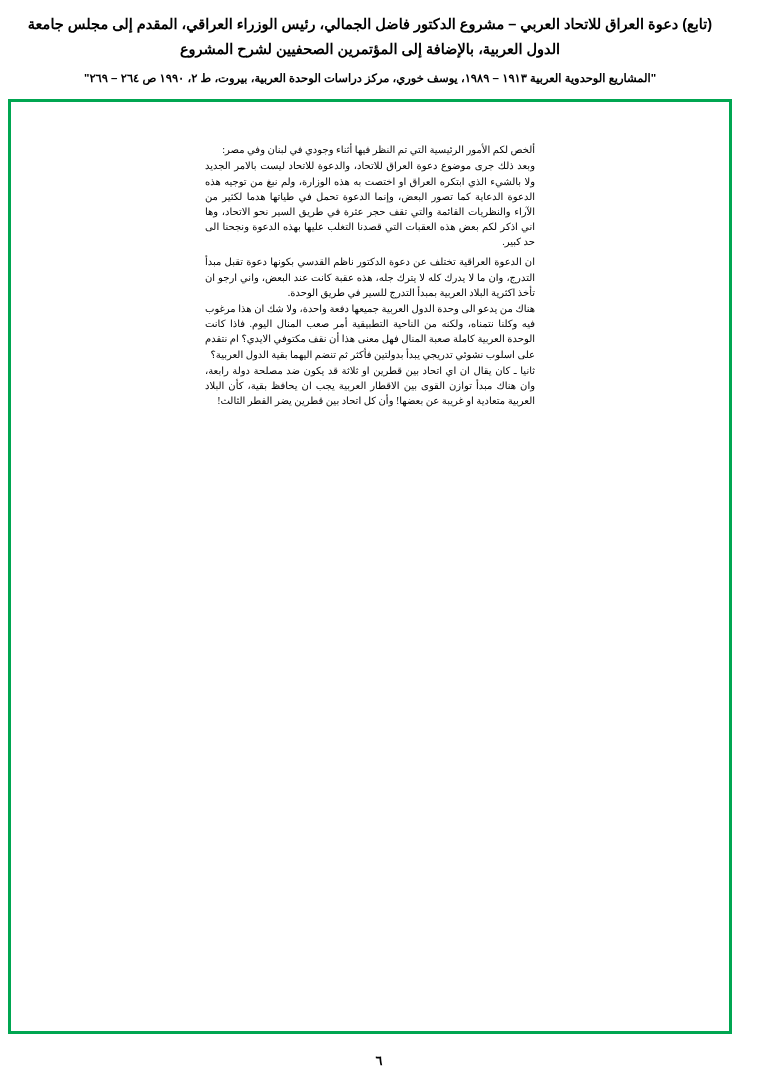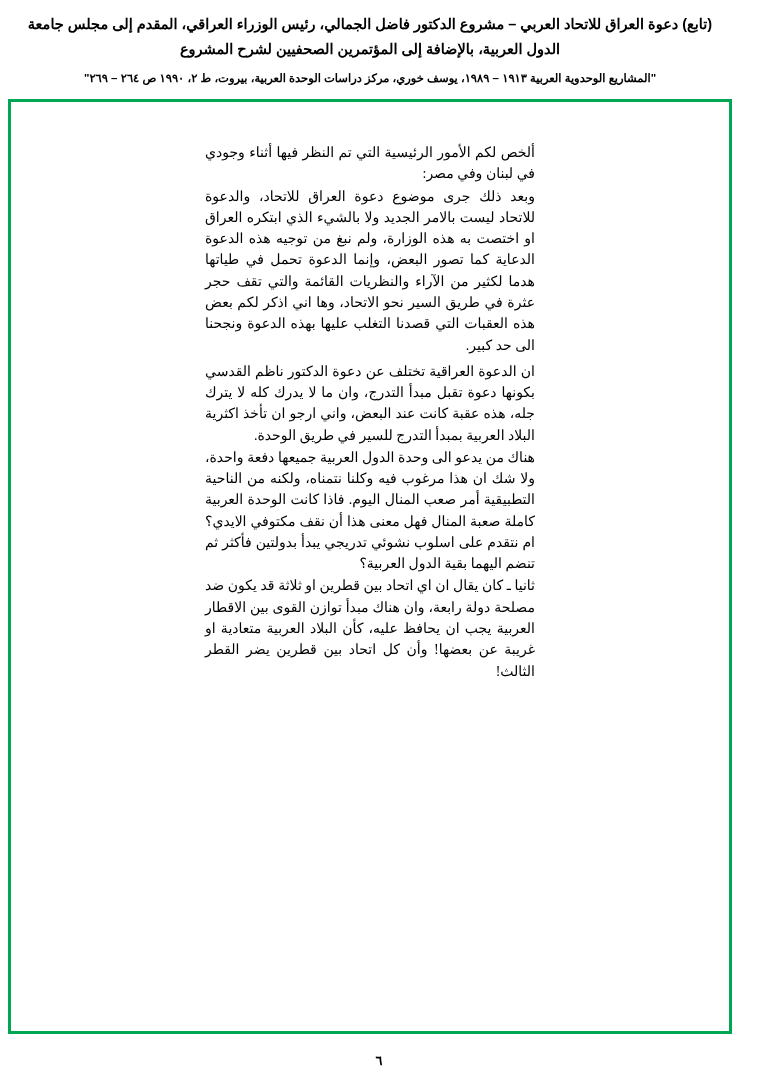--- a/index.html
+++ b/index.html
@@ -49,21 +49,21 @@
     padding: 40px 60px 20px 60px;
     position: relative;
   }
   .body-col {
     width: 330px;
     margin: 0 auto;
     direction: rtl;
   }
   .para {
     font-family: "Liberation Serif", serif;
-    font-size: 14px;
+    font-size: 10px;
     line-height: 1.52;
     text-align: justify;
     text-justify: inter-word;
     margin: 0 0 5px 0;
   }
   .para.tight {
     margin-bottom: 1px;
   }
   .footer {
     position: absolute;
@@ -85,19 +85,19 @@
     <h1 class="header-title">(تابع) دعوة العراق للاتحاد العربي – مشروع الدكتور فاضل الجمالي، رئيس الوزراء العراقي، المقدم إلى مجلس جامعة الدول العربية، بالإضافة إلى المؤتمرين الصحفيين لشرح المشروع</h1>
     <p class="header-source">"المشاريع الوحدوية العربية ١٩١٣ – ١٩٨٩، يوسف خوري، مركز دراسات الوحدة العربية، بيروت، ط ٢، ١٩٩٠ ص ٢٦٤ – ٢٦٩"</p>
   </div>
 
   <div class="frame">
     <div class="body-col">
       <p class="para tight">ألخص لكم الأمور الرئيسية التي تم النظر فيها أثناء وجودي في لبنان وفي مصر:</p>
       <p class="para">وبعد ذلك جرى موضوع دعوة العراق للاتحاد، والدعوة للاتحاد ليست بالامر الجديد ولا بالشيء الذي ابتكره العراق او اختصت به هذه الوزارة، ولم نبغ من توجيه هذه الدعوة الدعاية كما تصور البعض، وإنما الدعوة تحمل في طياتها هدما لكثير من الآراء والنظريات القائمة والتي تقف حجر عثرة في طريق السير نحو الاتحاد، وها اني اذكر لكم بعض هذه العقبات التي قصدنا التغلب عليها بهذه الدعوة ونجحنا الى حد كبير.</p>
       <p class="para tight">ان الدعوة العراقية تختلف عن دعوة الدكتور ناظم القدسي بكونها دعوة تقبل مبدأ التدرج، وان ما لا يدرك كله لا يترك جله، هذه عقبة كانت عند البعض، واني ارجو ان تأخذ اكثرية البلاد العربية بمبدأ التدرج للسير في طريق الوحدة.</p>
       <p class="para tight">هناك من يدعو الى وحدة الدول العربية جميعها دفعة واحدة، ولا شك ان هذا مرغوب فيه وكلنا نتمناه، ولكنه من الناحية التطبيقية أمر صعب المنال اليوم. فاذا كانت الوحدة العربية كاملة صعبة المنال فهل معنى هذا أن نقف مكتوفي الايدي؟ ام نتقدم على اسلوب نشوئي تدريجي يبدأ بدولتين فأكثر ثم تنضم اليهما بقية الدول العربية؟</p>
-      <p class="para tight">ثانيا ـ كان يقال ان اي اتحاد بين قطرين او ثلاثة قد يكون ضد مصلحة دولة رابعة، وان هناك مبدأ توازن القوى بين الاقطار العربية يجب ان يحافظ عليه، كأن البلاد العربية متعادية او غريبة عن بعضها! وأن كل اتحاد بين قطرين يضر القطر الثالث!</p>
+      <p class="para tight">ثانيا ـ كان يقال ان اي اتحاد بين قطرين او ثلاثة قد يكون ضد مصلحة دولة رابعة، وان هناك مبدأ توازن القوى بين الاقطار العربية يجب ان يحافظ بقية، كأن البلاد العربية متعادية او غريبة عن بعضها! وأن كل اتحاد بين قطرين يضر القطر الثالث!</p>
     </div>
   </div>
 
   <div class="footer">٦</div>
 
 </div>
 
 </body></html>

